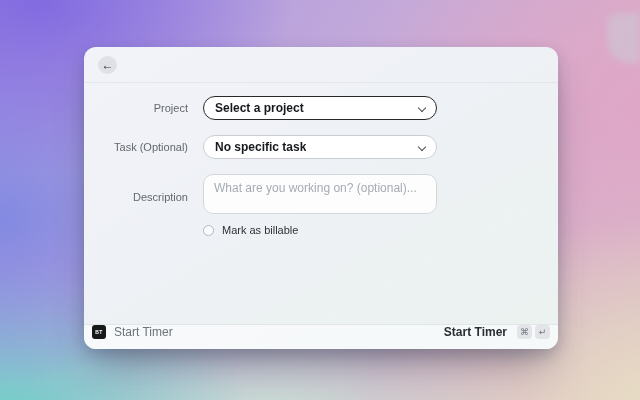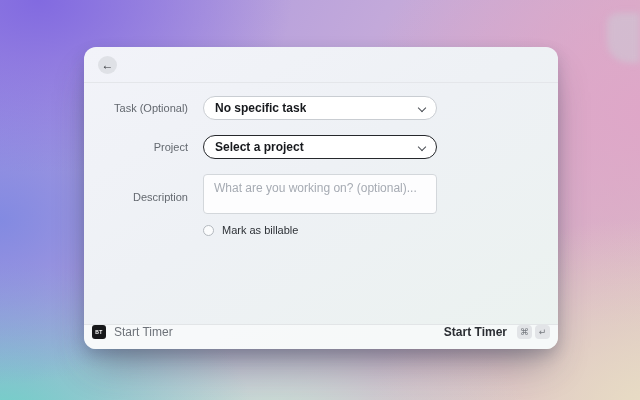--- a/index.html
+++ b/index.html
@@ -69,21 +69,21 @@
   .select.normal  { border: 1px solid #c9cdd2; }
   .chevron {
     position: absolute; right: 11px; top: 8px;
     width: 6px; height: 6px;
     border-right: 1.4px solid #4a4e54; border-bottom: 1.4px solid #4a4e54;
     transform: rotate(45deg);
   }
 
   .textarea {
     width: 234px; height: 40px; resize: none;
-    background: #fdfdfe; border: 1px solid #d3d7db; border-radius: 4px;
+    background: #fdfdfe; border: 1px solid #d3d7db; border-radius: 10px;
     padding: 6px 10px; font-family: inherit; font-size: 12px; color: #17191d;
     outline: none;
   }
   .textarea::placeholder { color: #a6abb3; }
 
   .billable { display: flex; margin-bottom: 0; }
   .checkbox {
     width: 11px; height: 11px; border-radius: 50%;
     border: 1px solid #b4b9bf; background: #fbfcfd; cursor: pointer; flex: none;
   }
@@ -120,31 +120,31 @@
 
   <div class="win-header">
     <div class="back-btn">
       <span>←</span>
     </div>
   </div>
 
   <div class="form">
 
     <div class="row">
-      <div class="row-label">Task (Optional)</div>
-      <div class="select normal">
-        <span class="value">No specific task</span>
+      <div class="row-label">Project</div>
+      <div class="select focused">
+        <span class="value">Select a project</span>
         <span class="chevron"></span>
       </div>
     </div>
 
     <div class="row">
-      <div class="row-label">Project</div>
-      <div class="select focused">
-        <span class="value">Select a project</span>
+      <div class="row-label">Task (Optional)</div>
+      <div class="select normal">
+        <span class="value">No specific task</span>
         <span class="chevron"></span>
       </div>
     </div>
 
     <div class="row align-top" style="margin-bottom:10px;">
       <div class="row-label">Description</div>
       <textarea class="textarea" placeholder="What are you working on? (optional)..." style=""></textarea>
     </div>
 
     <div class="row billable">

